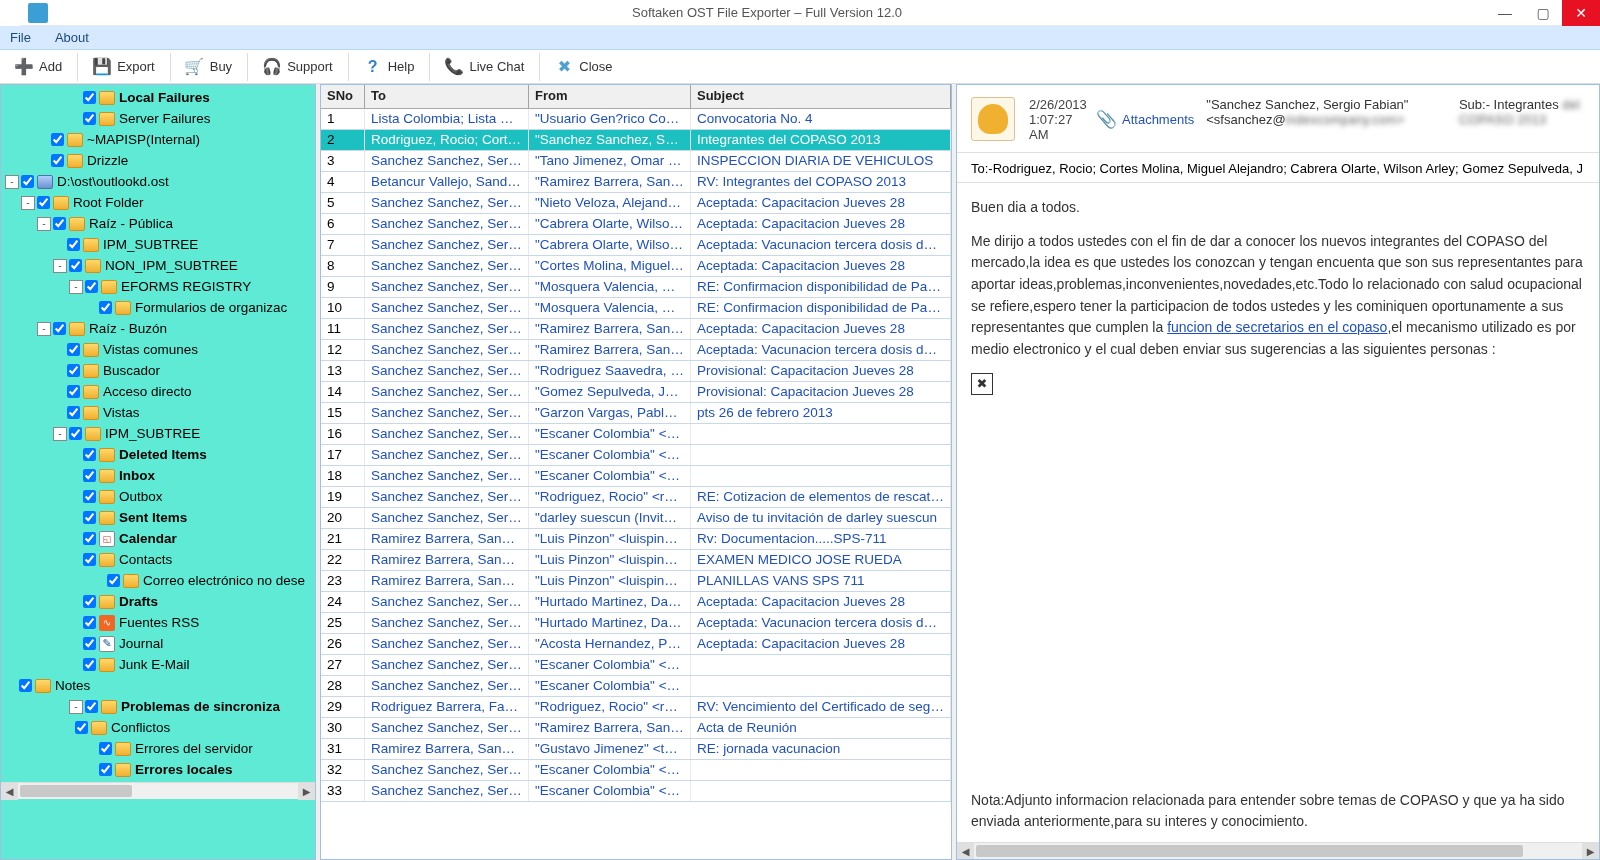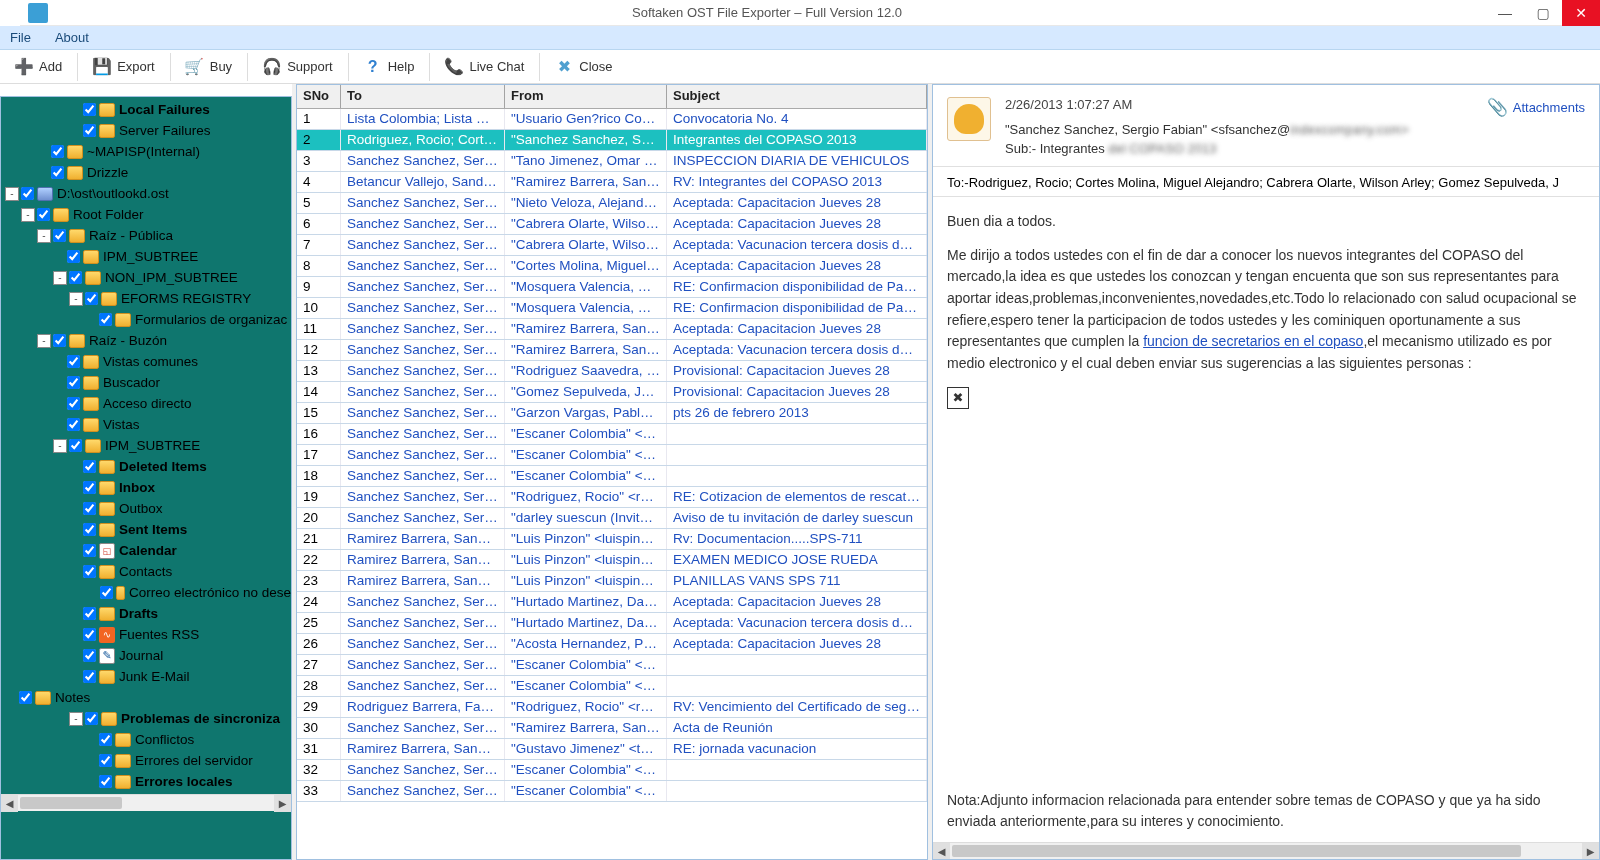--- a/index.html
+++ b/index.html
@@ -15,21 +15,21 @@
   .menubar { background: #d6e9ff; height: 24px; display: flex; align-items: center; padding: 0 10px; gap: 24px; border-bottom: 1px solid #b8d6f0; }
   .menubar-item { color: #1a4b7a; font-size: 13px; cursor: pointer; }
   
   .toolbar { background: #fff; height: 34px; display: flex; align-items: center; padding: 0 4px; gap: 2px; border-bottom: 1px solid #ddd; }
   .tool-btn { display: flex; align-items: center; gap: 6px; padding: 4px 10px; font-size: 13px; color: #333; border: 1px solid transparent; cursor: pointer; }
   .tool-icon { width: 18px; height: 18px; display: flex; align-items: center; justify-content: center; font-size: 16px; }
   .tool-sep { width: 1px; height: 28px; background: #ddd; margin: 0 2px; }
   
   .content { display: flex; height: calc(100vh - 84px); }
   .panel { border: 1px solid #a0c0e0; overflow: auto; }
-  .tree-panel { width: 292px; background: #0f766e; margin-top: 12px; }
+  .tree-panel { width: 316px; background: #5eead4; }
   .grid-panel { width: 632px; background: #fff; }
   .preview-panel { flex: 1; background: #fff; display: flex; flex-direction: column; }
   .splitter { width: 4px; background: #f0f0f0; cursor: ew-resize; }
   
   .tree { padding: 2px 0; white-space: nowrap; }
   .tree-node { display: flex; align-items: center; height: 21px; padding-left: 4px; cursor: pointer; }
   .tree-toggle { width: 14px; height: 14px; border: 1px solid #888; display: inline-flex; align-items: center; justify-content: center; font-size: 10px; line-height: 1; color: #555; margin-right: 2px; background: #fff; }
   .tree-spacer { width: 14px; display: inline-block; }
   .tree-cb { margin-right: 3px; }
   .folder-icon { width: 16px; height: 14px; background: linear-gradient(#ffd96b, #f0b030); border: 1px solid #d09020; border-radius: 2px; margin-right: 4px; display: inline-block; }
@@ -49,21 +49,21 @@
   .grid-cell { padding: 2px 6px; font-size: 13.5px; color: #000; border-right: 1px solid #e8e8f0; white-space: nowrap; overflow: hidden; text-overflow: ellipsis; }
   .grid-cell.link { color: #2050c0; }
   .c-sno { width: 44px; }
   .c-to { width: 164px; }
   .c-from { width: 162px; }
   .c-sub { flex: 1; width: 260px; }
   
   .preview-header { padding: 12px 14px 10px; border-bottom: 1px solid #e0e0e0; display: flex; gap: 14px; }
   .avatar { width: 44px; height: 44px; border: 1px solid #e0c090; border-radius: 3px; background: #fdf7e8; display: flex; align-items: center; justify-content: center; }
   .avatar-inner { width: 30px; height: 30px; background: #f0b030; border-radius: 50% 50% 40% 40%; }
-  .preview-meta { flex: 1; display: flex; flex-direction: column; gap: 4px; font-size: 13px; }
+  .preview-meta { flex: 1; display: flex; flex-direction: row; gap: 12px; font-size: 13px; }
   .meta-row { display: flex; gap: 10px; }
   .meta-date { color: #444; }
   .meta-from { color: #333; }
   .meta-sub { color: #333; }
   .attach-link { color: #2050c0; display: flex; align-items: center; gap: 4px; margin-left: auto; }
   .clip-icon { font-size: 17px; color: #555; }
   .blur { color: transparent; text-shadow: 0 0 5px rgba(80,80,80,0.9); }
   
   .preview-body { flex: 1; padding: 14px 14px; font-size: 14px; color: #333; line-height: 1.55; overflow: auto; }
   .preview-body p { margin-bottom: 12px; }
@@ -306,21 +306,21 @@
           <input type="checkbox" class="tree-cb" checked="" style="">
           <span class="folder-icon"></span>
           <span class="tree-label">Notes</span>
         </div>
         <div class="tree-node" style="padding-left: 68px;">
           <span class="tree-toggle">-</span>
           <input type="checkbox" class="tree-cb" checked="" style="">
           <span class="folder-icon"></span>
           <span class="tree-label bold">Problemas de sincroniza</span>
         </div>
-        <div class="tree-node" style="padding-left: 84px;">
+        <div class="tree-node" style="padding-left: 60px;">
           <span class="tree-spacer"></span>
           <input type="checkbox" class="tree-cb" checked="" style="">
           <span class="folder-icon"></span>
           <span class="tree-label">Conflictos</span>
         </div>
         <div class="tree-node" style="padding-left: 84px;">
           <span class="tree-spacer"></span>
           <input type="checkbox" class="tree-cb" checked="" style="">
           <span class="folder-icon"></span>
           <span class="tree-label">Errores del servidor</span>

